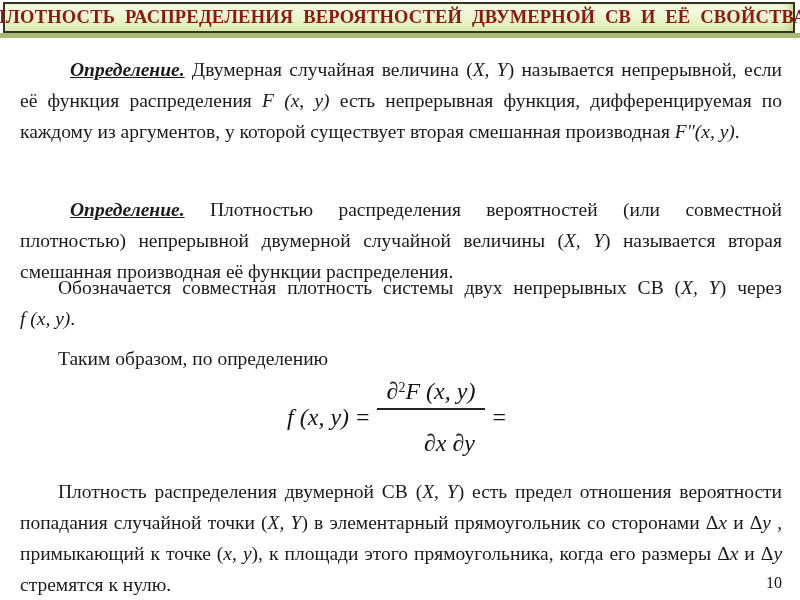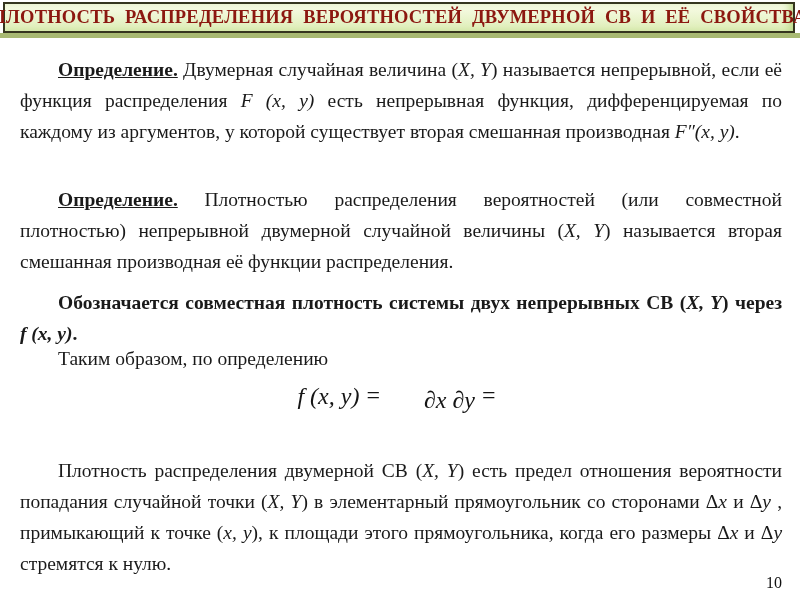--- a/index.html
+++ b/index.html
@@ -26,37 +26,37 @@
     position: absolute; top: 33px; left: 0; width: 800px; height: 5px;
     background: #a8b973;
   }
   
   .para {
     position: absolute; left: 20px; width: 762px; margin: 0;
     font-size: 19.5px; line-height: 31px; text-align: justify;
     text-indent: 38px; color: #1a1a1a;
   }
   .p1 { top: 54px; }
-  .p2 { top: 184px; }
-  .p3 { top: 287px; font-weight: bold; }
+  .p2 { top: 194px; }
+  .p3 { top: 272px; }
   .p4 { top: 343px; font-family: Liberation Serif, serif; }
-  .p5 { top: 455px; }
+  .p5 { top: 476px; }
   .seg-n { font-style: normal; }
   .seg-m { font-style: italic; white-space: nowrap; }
-  .seg-d { font-weight: bold; text-decoration: underline; }
+  .seg-d { font-weight: bold; font-style: italic; text-decoration: underline; margin-left: 12px; }
   
   .formula {
     position: absolute; top: 376px; left: 0; width: 800px;
     display: flex; justify-content: center; align-items: center;
     font-size: 24px; color: #151515;
   }
   .formula .f-eq { margin: 0 7px; font-style: normal; }
   .frac { display: inline-flex; flex-direction: column; align-items: center; }
   .frac .num { padding: 0 10px 2px; border-bottom: 2px solid #222; line-height: 30px; }
-  .frac .den { padding-top: 9px; line-height: 30px; margin-left: 37px; }
+  .frac .den { padding-top: 18px; line-height: 30px; margin-left: 37px; }
   .frac sup { font-size: 14px; font-style: normal; vertical-align: 0.5em; line-height: 0; }
   .f-lhs, .f-rhs { line-height: 30px; }
   
   .page-number {
     position: absolute; right: 18px; bottom: 8px;
     font-size: 16px; color: #111; font-style: normal;
   }
 </style>
 </head>
 <body>
@@ -71,20 +71,21 @@
   <main>
     <p class="para p1"><span class="seg-d">Определение.</span><span class="seg-n"> Двумерная случайная величина (</span><span class="seg-m">X, Y</span><span class="seg-n">) называется непрерывной, если её функция распределения </span><span class="seg-m">F (x, y)</span><span class="seg-n"> есть непрерывная функция, дифференцируемая по каждому из аргументов, у которой существует вторая смешанная производная </span><span class="seg-m">F″(x, y)</span><span class="seg-n">.</span></p>
     <p class="para p2"><span class="seg-d">Определение.</span><span class="seg-n"> Плотностью распределения вероятностей (или совместной плотностью) непрерывной двумерной случайной величины (</span><span class="seg-m">X, Y</span><span class="seg-n">) называется вторая смешанная производная её функции распределения.</span></p>
     <p class="para p3"><span class="seg-n">Обозначается совместная плотность системы двух непрерывных СВ (</span><span class="seg-m">X, Y</span><span class="seg-n">) через </span><span class="seg-m">f (x, y)</span><span class="seg-n">.</span></p>
     <p class="para p4"><span class="seg-n">Таким образом, по определению</span></p>
 
     <div class="formula">
       <span class="f-lhs seg-m">f (x, y)</span>
       <span class="f-eq">=</span>
       <span class="frac">
+        <span class="num"><span class="seg-m">∂</span><sup>2</sup><span class="seg-m">F (x, y)</span></span>
         <span class="den seg-m">∂x ∂y</span>
       </span>
       <span class="f-eq">=</span>
     </div>
 
     <p class="para p5"><span class="seg-n">Плотность распределения двумерной СВ (</span><span class="seg-m">X, Y</span><span class="seg-n">) есть предел отношения вероятности попадания случайной точки (</span><span class="seg-m">X, Y</span><span class="seg-n">) в элементарный прямоугольник со сторонами </span><span class="seg-n">Δ</span><span class="seg-m">x</span><span class="seg-n"> и </span><span class="seg-n">Δ</span><span class="seg-m">y</span><span class="seg-n"> , примыкающий к точке (</span><span class="seg-m">x, y</span><span class="seg-n">), к площади этого прямоугольника, когда его размеры </span><span class="seg-n">Δ</span><span class="seg-m">x</span><span class="seg-n"> и </span><span class="seg-n">Δ</span><span class="seg-m">y</span><span class="seg-n"> стремятся к нулю.</span></p>
   </main>
 
   <div class="page-number">10</div>
 </div>

